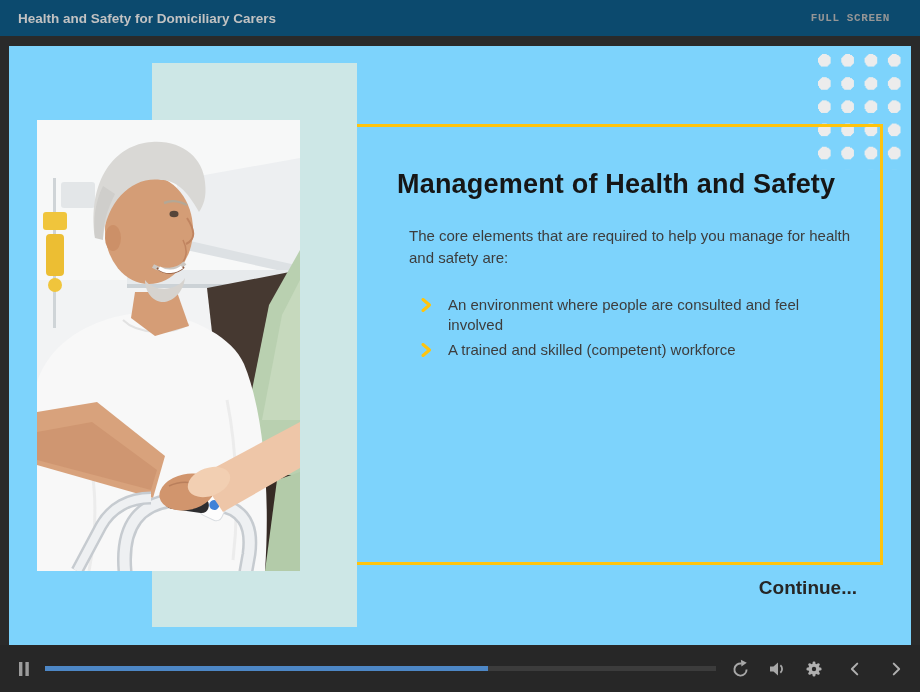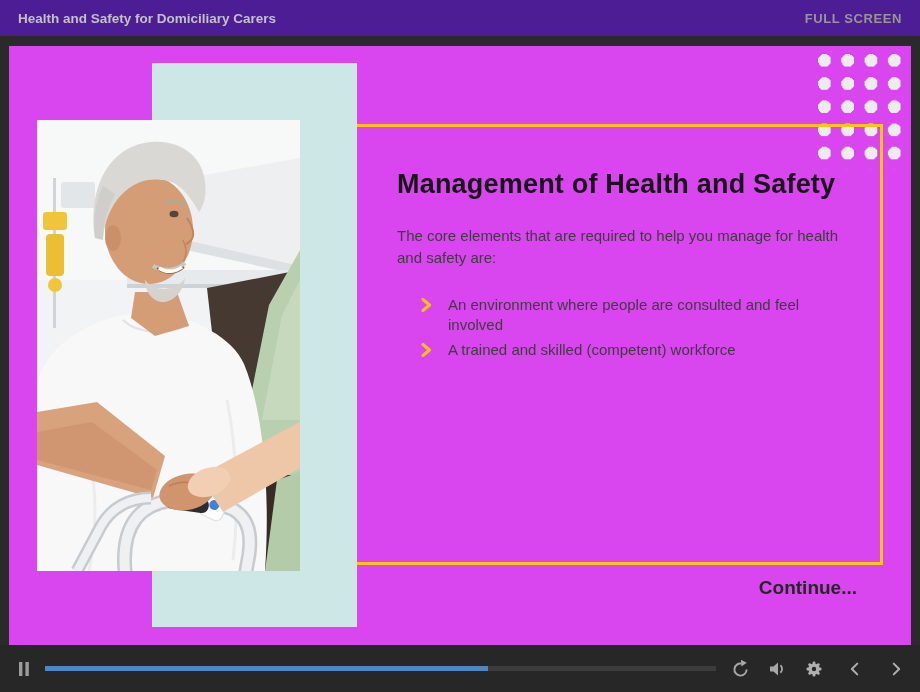--- a/index.html
+++ b/index.html
@@ -1,40 +1,40 @@
 <!DOCTYPE html>
 <html><head>
 <meta charset="utf-8">
 <style>
   html,body { margin:0; padding:0; background:#272727; }
   .app { position:relative; width:920px; height:692px; background:#2a2a2a;
          font-family:"Liberation Sans", sans-serif; overflow:hidden; }
 
   
-  .topbar { position:absolute; top:0; left:0; right:0; height:36px; background:#4c1d95;
+  .topbar { position:absolute; top:0; left:0; right:0; height:36px; background:#0c4a6e;
             display:flex; align-items:center; justify-content:space-between;
-            padding:0 12px 0 18px; box-sizing:border-box; }
+            padding:0 24px 0 18px; box-sizing:border-box; }
   .course-title { color:#c2c2c2; font-size:13.5px; font-weight:600; }
-  .fullscreen-btn { color:#969696; font-size:13px; letter-spacing:.6px; background:none;
-                    border:none; cursor:pointer; font-family:Liberation Sans, sans-serif; font-weight:600; }
+  .fullscreen-btn { color:#969696; font-size:11px; letter-spacing:.6px; background:none;
+                    border:none; cursor:pointer; font-family:Liberation Mono, monospace; font-weight:600; }
 
   
-  .slide { position:absolute; left:9px; top:46px; width:902px; height:599px; background:#d946ef; }
+  .slide { position:absolute; left:9px; top:46px; width:902px; height:599px; background:#7dd3fc; }
   .teal-rect { position:absolute; left:143px; top:17px; width:205px; height:564px; background:#cde7e6; }
   .dots { position:absolute; left:809px; top:8px; width:92px; height:116px;
           background-image:radial-gradient(circle 6.5px at 6.5px 6.5px, #ececec 99%, transparent 100%);
           background-size:23.3px 23.2px; }
   .photo { position:absolute; left:28px; top:74px; width:263px; height:451px; overflow:hidden; }
   .photo svg { display:block; }
 
   .content-box { position:absolute; left:348px; top:78px; width:526px; height:441px;
                  box-sizing:border-box; border:3px solid #ffc40d; border-left:none;
                  padding:42px 36px 0 40px; }
   .slide-title { margin:0; font-size:27px; font-weight:700; color:#161616; letter-spacing:.2px; }
-  .intro { margin-top:25px; width:448px; font-size:15px; line-height:1.45; color:#3d3d3d; }
+  .intro { margin-top:25px; width:448px; font-size:15px; line-height:1.45; color:#3d3d3d;margin-left:12px; }
   .bullets { list-style:none; margin:26px 0 0 0; padding:0 0 0 24px; }
   .bullets li { display:flex; margin-bottom:5px; font-size:15px; line-height:1.35; color:#3d3d3d; }
   .bullets .chev { flex:0 0 27px; padding-top:2px; }
   .bullets .txt { max-width:358px; }
 
   .continue { position:absolute; right:48px; top:530px; font-size:19px; font-weight:700;
               color:#262626; background:none; border:none; cursor:pointer; font-family:inherit; }
 
   
   .playerbar { position:absolute; left:0; right:0; bottom:0; height:47px; background:#272727; }

